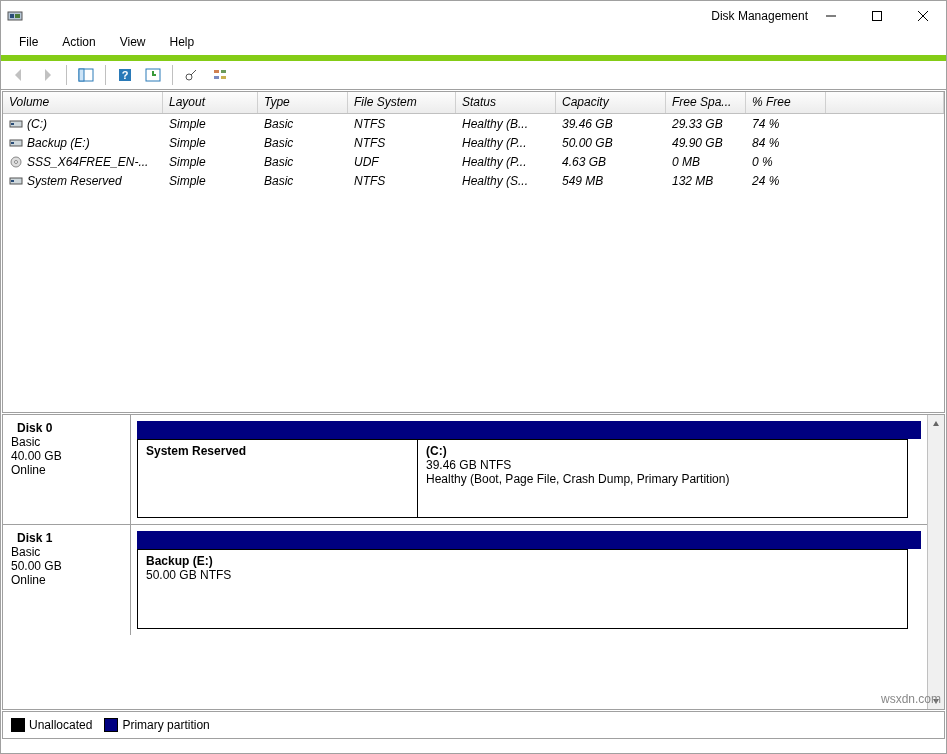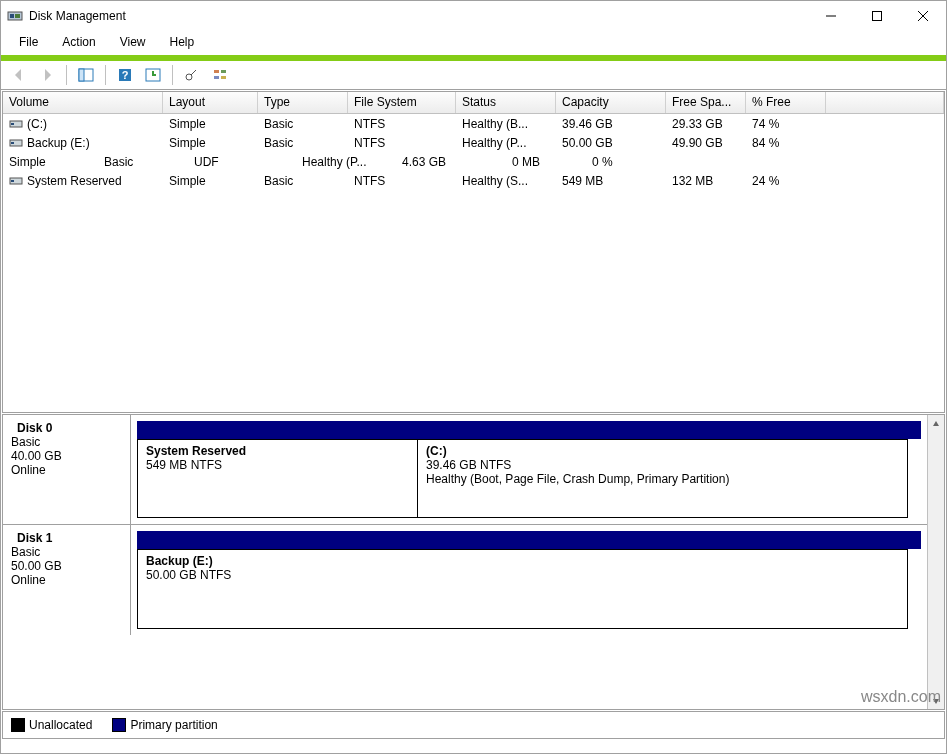--- a/index.html
+++ b/index.html
@@ -16,21 +16,21 @@
   }
   
   .titlebar {
     display: flex;
     align-items: center;
     height: 30px;
     padding: 0 0 0 6px;
     background: #fff;
   }
   .titlebar .app-icon { width: 16px; height: 16px; margin-right: 6px; }
-  .titlebar .title { flex: 1; font-size: 12px; }
+  .titlebar .title { flex: 1; font-size: 12px; text-align: right; }
   .win-btn {
     width: 46px; height: 30px;
     display: flex; align-items: center; justify-content: center;
     background: transparent;
   }
   .win-btn svg { width: 10px; height: 10px; }
   
   .menubar {
     display: flex;
     gap: 4px;
@@ -54,20 +54,21 @@
   }
   .tool-sep { width:1px; height:20px; background:#c0c0c0; margin:0 3px; }
   .tool-btn.disabled { opacity: .45; }
   .tool-btn svg { width:16px; height:16px; }
   
   .vol-pane {
     border: 1px solid #a0a0a0;
     margin: 1px;
     height: 322px;
     overflow: hidden;
+    font-style: italic;
   }
   .vol-head {
     display: flex;
     background: linear-gradient(#fdfdfd,#ececec);
     border-bottom: 1px solid #c0c0c0;
     height: 22px;
   }
   .vol-head .col, .vol-row .col {
     padding: 3px 6px;
     white-space: nowrap;
@@ -151,28 +152,28 @@
     flex-direction:column;
     justify-content:space-between;
   }
   .sb .arrw { height:17px; display:flex; align-items:center; justify-content:center; }
   
   .legend {
     border: 1px solid #a0a0a0;
     margin: 1px;
     padding: 6px 8px;
     display:flex;
-    gap: 20px;
+    gap: 12px;
     align-items:flex-end;
   }
   .lg-sw { width:14px; height:14px; border:1px solid #000; display:inline-block; margin-right:4px; vertical-align:-3px;}
   .lg-nav { background:#000080; }
   .watermark {
     position:absolute; right:6px; bottom:48px;
-    font-size:16px; color:#888;
+    font-size:12px; color:#888;
   }
 </style>
 </head>
 <body>
 
 <div class="titlebar">
   <span class="app-icon">
     <svg viewBox="0 0 16 16">
         <rect x="1" y="4" width="14" height="8" fill="#b8c8d8" stroke="#555"></rect>
         <rect x="3" y="6" width="4" height="4" fill="#2a4d78"></rect>
@@ -286,20 +287,24 @@
             </svg></span>Backup (E:)</div>
         <div class="col c-lay">Simple</div>
         <div class="col c-typ">Basic</div>
         <div class="col c-fs">NTFS</div>
         <div class="col c-st">Healthy (P...</div>
         <div class="col c-cap">50.00 GB</div>
         <div class="col c-fr">49.90 GB</div>
         <div class="col c-pf">84 %</div>
       </div>
       <div class="vol-row">
+        <div class="col c-vol"><span class="vicon"><svg viewBox="0 0 14 12">
+              <circle cx="7" cy="6" r="5" fill="#dedede" stroke="#888"></circle>
+              <circle cx="7" cy="6" r="1.5" fill="#fff" stroke="#888"></circle>
+            </svg></span>SSS_X64FREE_EN-...</div>
         <div class="col c-lay">Simple</div>
         <div class="col c-typ">Basic</div>
         <div class="col c-fs">UDF</div>
         <div class="col c-st">Healthy (P...</div>
         <div class="col c-cap">4.63 GB</div>
         <div class="col c-fr">0 MB</div>
         <div class="col c-pf">0 %</div>
       </div>
       <div class="vol-row">
         <div class="col c-vol"><span class="vicon"><svg viewBox="0 0 14 12">
@@ -331,21 +336,20 @@
             </div>
        <div>Basic</div>
             <div>40.00 GB</div>
             <div>Online</div>
      </div>
      <div class="disk-area">
        <div class="bar-top"></div>
        <div class="parts">
               <div class="part" style="width:280px">
        <div class="pname">System Reserved</div>
-       <div>549 MB NTFS</div>
      </div>
               <div class="part" style="width:490px">
        <div class="pname">(C:)</div>
        <div>39.46 GB NTFS</div>
        <div>Healthy (Boot, Page File, Crash Dump, Primary Partition)</div>
      </div>
             </div>
      </div>
         </div>
         <div class="disk-row">

